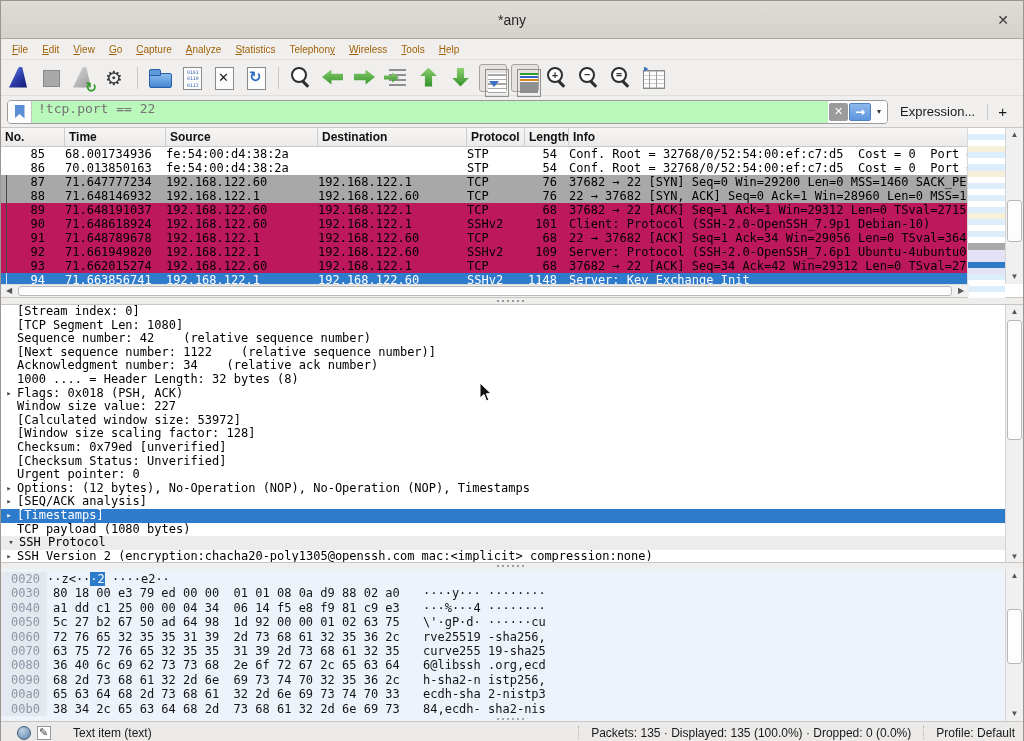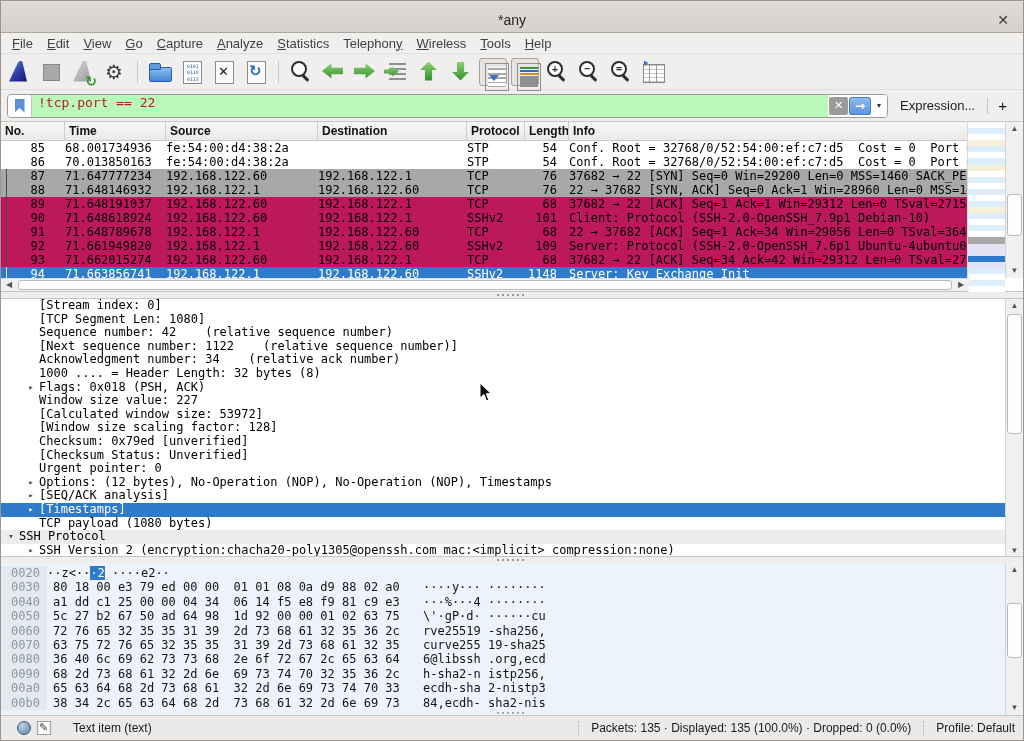--- a/index.html
+++ b/index.html
@@ -1,26 +1,26 @@
 <!DOCTYPE html>
 <html><head>
 <meta charset="utf-8">
 <style>
   * { margin:0; padding:0; box-sizing:border-box; }
   html,body { width:1024px; height:741px; overflow:hidden; background:#efeeec; font-family:"Liberation Sans","DejaVu Sans",sans-serif; }
   #app { position:relative; width:1024px; height:741px; border:1px solid #9a968f; display:flex; flex-direction:column; }
 
   
-  .titlebar { height:32px; background:linear-gradient(#dfdbd6,#d5d1cb); border-bottom:1px solid #aca8a1; position:relative; flex:0 0 auto; }
+  .titlebar { height:38px; background:linear-gradient(#dfdbd6,#d5d1cb); border-bottom:1px solid #aca8a1; position:relative; flex:0 0 auto; }
   .titlebar .title { position:absolute; left:0; right:0; top:0; height:38px; line-height:38px; text-align:center; font-size:14px; color:#262626; }
   .titlebar .close { position:absolute; right:10px; top:9px; width:20px; height:20px; line-height:20px; text-align:center; font-size:14px; font-weight:bold; color:#3a3a3a; cursor:pointer; }
 
   
   .menubar { height:21px; background:#f0efee; border-bottom:1px solid #e3e1df; display:flex; align-items:center; padding-left:4px; flex:0 0 auto; }
-  .menu-item { font-size:13px; color:#404040; padding:2px 7px; white-space:nowrap; }
+  .menu-item { font-size:10px; color:#a16207; padding:2px 7px; white-space:nowrap; }
   .menu-item .mn { text-decoration:underline; }
 
   
   .toolbar { height:36px; background:#f0efee; border-bottom:1px solid #e0deda; display:flex; align-items:center; padding-left:4px; gap:4px; flex:0 0 auto; }
   .tbi { width:28px; height:28px; position:relative; flex:0 0 auto; }
   .tbi::before,.tbi::after { position:absolute; }
   .sep { width:1px; height:22px; background:#c9c7c4; margin:0 4px; }
   .i-start::before { content:""; left:4px; top:3px; width:18px; height:21px;
     background:linear-gradient(135deg,#6a83e0 0%,#2a3aa8 55%,#111b6e 100%);
     clip-path:polygon(0 100%,50% 10%,60% 0,74% 5%,100% 100%); }
@@ -54,21 +54,21 @@
   .on { background:#e6e3e0; border:1px solid #a6a29d; border-radius:3px; }
   .i-cols::before { content:""; left:4px; top:6px; width:20px; height:17px; background:#fdfdfd; border:1px solid #8a8a8a;
     background-image:linear-gradient(to right,transparent 0 5px,#9a9a9a 5px 6px,transparent 6px 12px,#9a9a9a 12px 13px,transparent 13px),repeating-linear-gradient(#c9c9c9 0 1px,transparent 1px 4px); }
   .i-cols::after { content:""; left:5px; top:3px; width:18px; height:5px; background:#3a6fc4; clip-path:polygon(0 0,25% 50%,0 100%,0 60%,0 40%); box-shadow:none; }
 
   
   .filterbar { height:32px; background:#f0efee; border-bottom:1px solid #c9c7c3; display:flex; align-items:center; padding:0 6px; flex:0 0 auto; }
   .filterbox { display:flex; align-items:center; height:24px; flex:1 1 auto; border:1px solid #9a9a9a; border-radius:4px; overflow:hidden; background:#fff; }
   .fb-bookmark { width:24px; height:22px; background:#fdfdfd; border-right:1px solid #c4c4c4; display:flex; align-items:center; justify-content:center; }
   .fb-bookmark i { display:block; width:10px; height:14px; background:#5a8fd6; clip-path:polygon(0 0,100% 0,100% 100%,50% 68%,0 100%); }
-  .fb-input { flex:1 1 auto; height:22px; line-height:22px; background:#baf7ba; font:13px "DejaVu Sans Mono",monospace; color:#b91c1c; padding-left:6px; white-space:pre; }
+  .fb-input { flex:1 1 auto; height:22px; line-height:22px; background:#baf7ba; font:13px "DejaVu Sans Mono",monospace; color:#737373; padding-left:6px; white-space:pre; }
   .fb-clear { width:19px; height:18px; background:#9b9b9b; border-radius:2px; margin:0 1px; color:#fff; font:bold 11px/18px "DejaVu Sans",sans-serif; text-align:center; }
   .fb-apply { width:22px; height:18px; background:linear-gradient(#8db9ee,#5d95dd); border:1px solid #4a7fc0; border-radius:2px; color:#fff; font:bold 12px/16px "DejaVu Sans",sans-serif; text-align:center; }
   .fb-caret { width:16px; height:22px; background:#fdfdfd; text-align:center; font-size:8px; line-height:22px; color:#333; }
   .fb-expression { font-size:13px; color:#1a1a1a; padding:0 12px; white-space:nowrap; }
   .fb-plussep { width:1px; height:16px; background:#c8c8c8; }
   .fb-plus { font-size:15px; color:#1a1a1a; padding:0 10px; }
 
   
   .plist { position:relative; height:170px; background:#fff; flex:0 0 auto; border-bottom:1px solid #c9c7c3; }
   .pl-grid { display:grid; grid-template-columns:64px 101px 152px 149px 58px 44px 1fr; }
@@ -98,21 +98,21 @@
   
   .splitter { height:6px; background:#efeeec; position:relative; flex:0 0 auto; }
   .splitter .grip { position:absolute; left:50%; top:2px; width:30px; height:2px; margin-left:-15px;
     background-image:repeating-linear-gradient(to right,#9a9a9a 0 2px,transparent 2px 5px); }
 
   
   .details { position:relative; height:259px; background:#fff; overflow:hidden; flex:0 0 auto; border-top:1px solid #c9c7c3; border-bottom:1px solid #c9c7c3; }
   .dline { height:13.6px; font:12px/13.6px "DejaVu Sans Mono",monospace; color:#000; display:flex; white-space:pre; width:1006px; overflow:hidden; }
   .dline .darr { flex:0 0 16px; text-align:center; font-size:9px; color:#444; }
   .dline .dtext { flex:1 1 auto; overflow:hidden; }
-  .lvl2 { padding-left:22px; }
+  .lvl2 { }
   .lvl1 { padding-left:2px; }
   .dline.selected { background:#2e7bcc; color:#fff; }
   .dline.selected .darr { color:#fff; }
   .dline.section { background:#ececec; }
   .det-vscroll { top:0; height:259px; }
 
   
   .hexpane { position:relative; height:152px; background:#ecf3fa; overflow:hidden; flex:0 0 auto; }
   .hexrows { padding-top:3px; }
   .hexrow { display:flex; height:14.4px; font:12px/14.4px "DejaVu Sans Mono",monospace; white-space:pre; }

